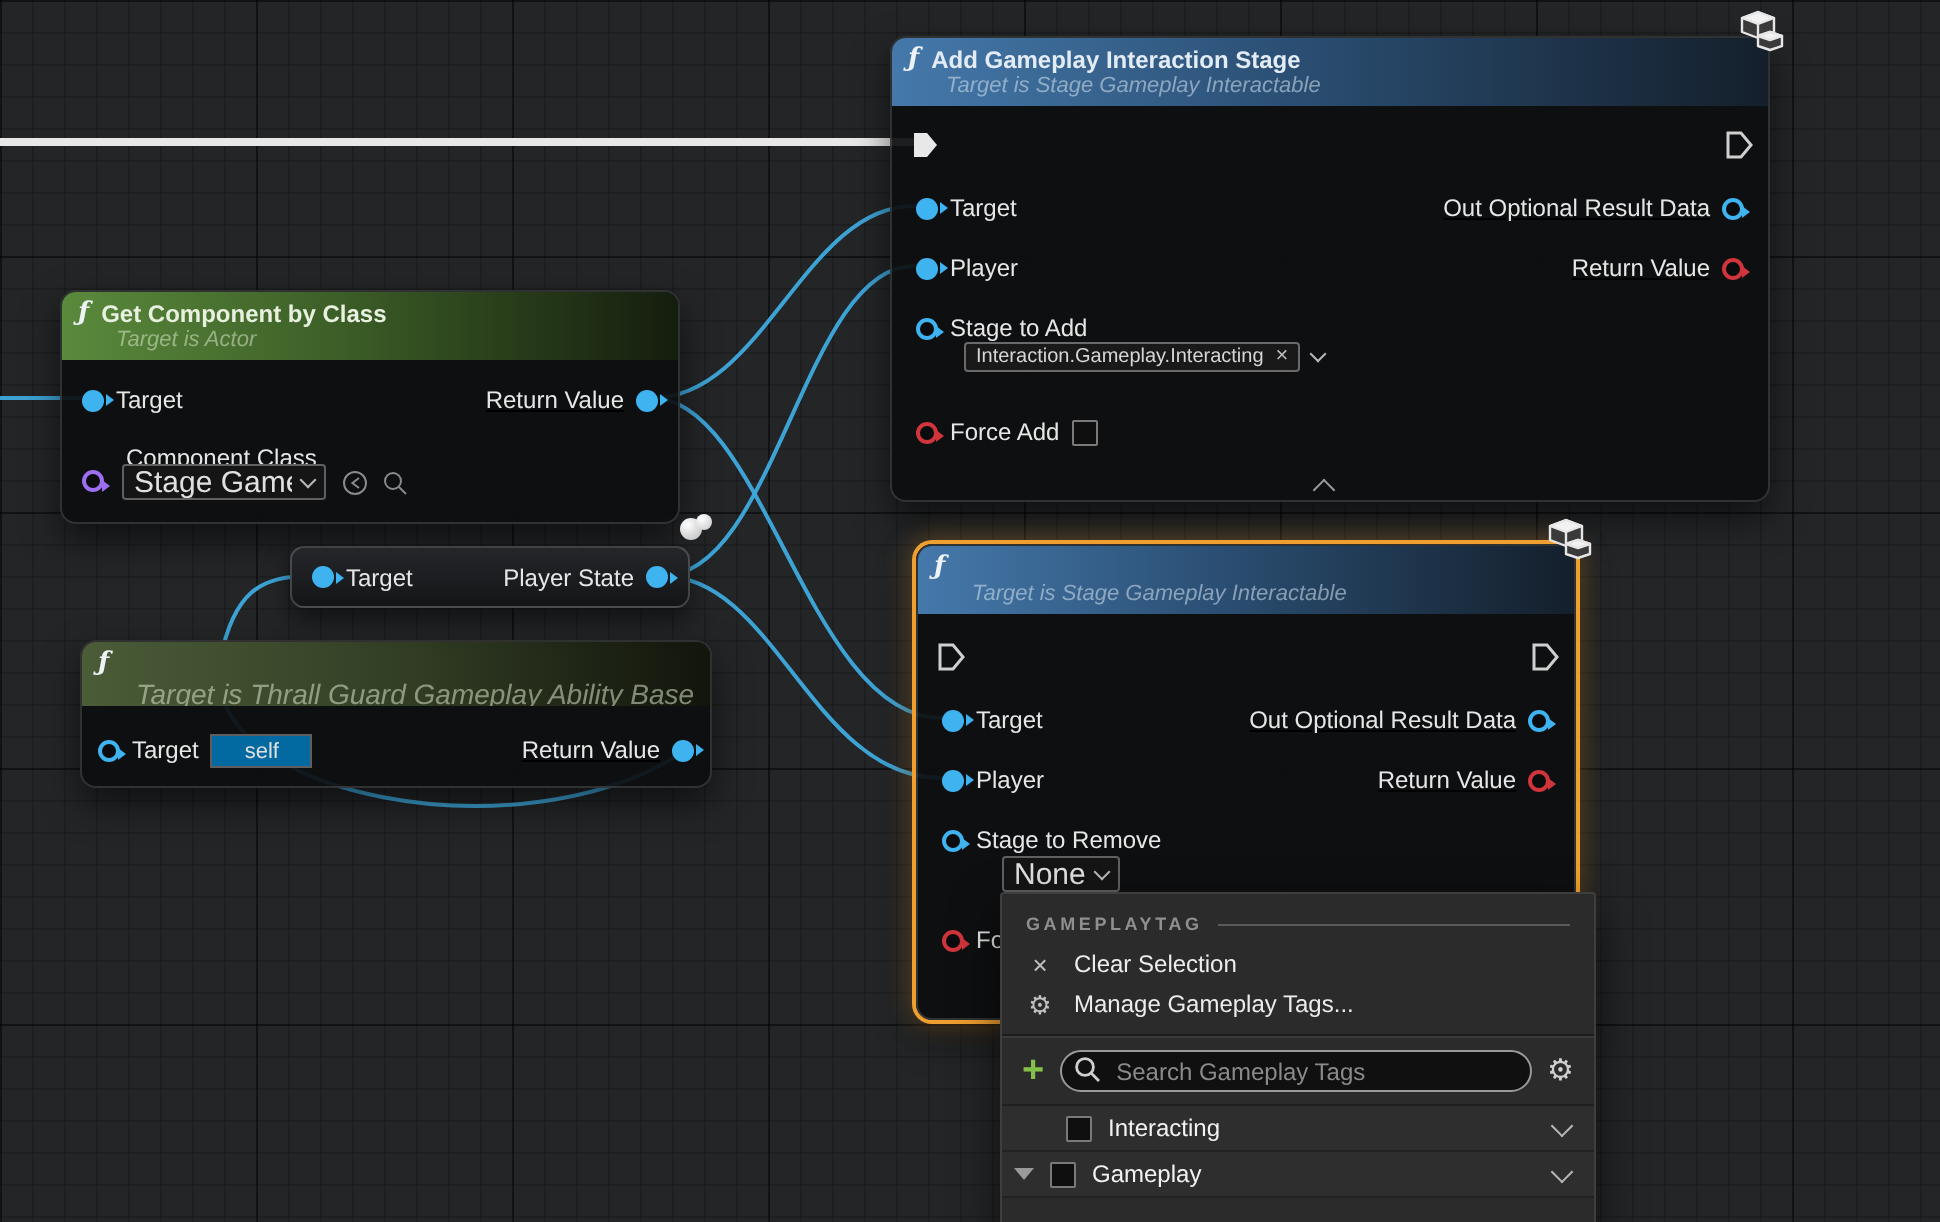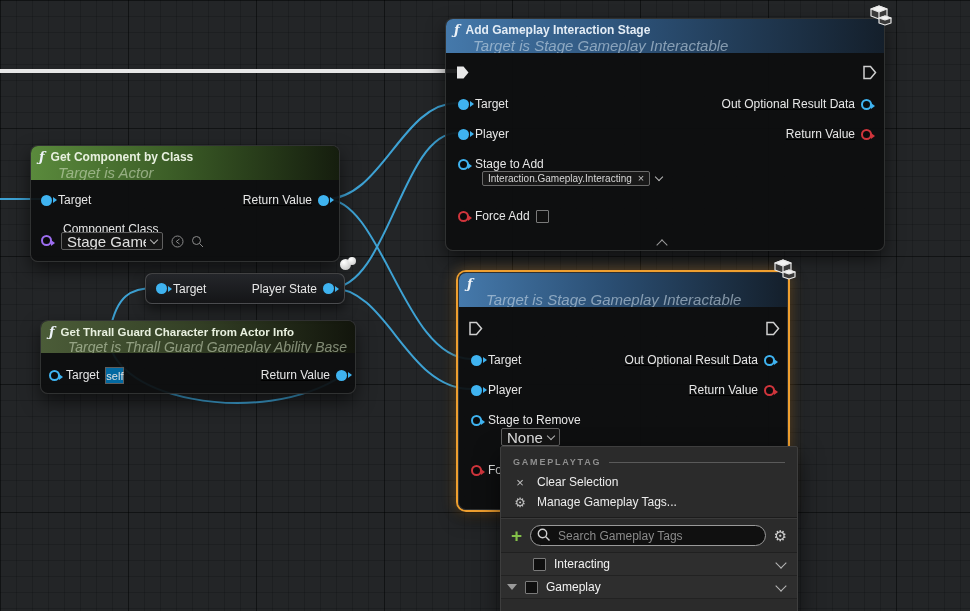--- a/index.html
+++ b/index.html
@@ -21,21 +21,21 @@
     box-shadow:0 8px 18px rgba(0,0,0,.55);box-sizing:border-box;}
   .node.selected{box-shadow:0 0 0 2px var(--selection,#ef9f2f),0 0 14px 2px rgba(239,159,47,.35),0 8px 18px rgba(0,0,0,.55);}
   .nhead{position:absolute;left:0;top:0;right:0;height:34px;border-radius:7px 7px 0 0;
     padding:3px 8px;box-sizing:border-box;overflow:hidden;}
   .hdr-blue{background:linear-gradient(90deg,#4579ab 0%,#2b4f74 45%,#141f2b 100%);}
   .hdr-green{background:linear-gradient(90deg,#5a8a3c 0%,#3c5e27 45%,#151d0e 100%);}
   .hdr-olive{background:linear-gradient(90deg,#4b5c38 0%,#333f25 50%,#12150c 100%);}
   .t1{display:flex;align-items:center;gap:6px;font-size:12px;font-weight:bold;color:#e3ecf5;white-space:nowrap;}
   .hdr-green .t1,.hdr-olive .t1{color:#e8f0df;}
   .fn{font-family:"DejaVu Serif",serif;font-style:italic;font-weight:bold;font-size:13px;color:#eef3f8;}
-  .t2{font-size:15px;font-style:italic;color:rgba(205,220,235,.58);margin-left:19px;white-space:nowrap;}
+  .t2{font-size:11px;font-style:italic;color:rgba(205,220,235,.58);margin-left:19px;white-space:nowrap;}
   .hdr-green .t2,.hdr-olive .t2{color:rgba(215,228,198,.55);}
 
   .prow{position:absolute;display:flex;align-items:center;gap:6px;height:16px;white-space:nowrap;}
   .prow.r{flex-direction:row-reverse;text-decoration:underline;}
   .plabel{font-size:12px;color:#e6e6e6;}
   .pin{position:relative;width:11px;height:11px;border-radius:50%;box-sizing:border-box;flex:0 0 auto;}
   .pin.blue{--c:var(--pin_blue,#3fb3f0);} .pin.red{--c:var(--pin_red,#d0353c);} .pin.purple{--c:var(--pin_purple,#9d6ef0);}
   .pin.f{background:var(--c);}
   .pin.h{border:2px solid var(--c);background:rgba(0,0,0,.25);}
   .pin::after{content:"";position:absolute;right:-5px;top:2.5px;border-left:4px solid var(--c);
@@ -46,21 +46,21 @@
   .chev.sm{width:5px;height:5px;border-width:1.5px;}
   .chev.up{position:absolute;transform:rotate(-135deg);margin:0;border-color:#9a9a9a;}
   .cbox{width:13px;height:13px;background:#0f0f0f;border:1px solid #7a7a7a;border-radius:1px;box-sizing:border-box;flex:0 0 auto;}
   .dd{display:inline-flex;align-items:center;gap:5px;height:18px;box-sizing:border-box;background:#151515;
     border:1px solid #606060;border-radius:2px;padding:0 5px;font-size:15px;color:#e0e0e0;white-space:nowrap;overflow:hidden;}
   .chiprow{position:absolute;display:flex;align-items:center;gap:6px;text-align:right;}
   .chip{display:inline-flex;align-items:center;gap:6px;background:#191919;border:1px solid #6a6a6a;border-radius:2px;
     padding:1px 5px;font-size:10px;color:#d6d6d6;white-space:nowrap;}
   .chipx{color:#bdbdbd;font-size:11px;line-height:1;}
   .selfbox{display:inline-block;height:17px;line-height:16px;box-sizing:border-box;background:#0369a1;
-    border:1px solid #5e5e5e;padding:0 0;font-size:11px;color:#e0e0e0;}
+    border:1px solid #5e5e5e;padding:0 16px;font-size:11px;color:#e0e0e0;}
   .ghost{display:inline-flex;align-items:center;}
   .orb{position:absolute;z-index:4;width:16px;height:13px;}
   .orb::before{content:"";position:absolute;left:0;top:2px;width:11px;height:11px;border-radius:50%;
     background:radial-gradient(circle at 35% 30%,#ffffff,#b9b9b9);}
   .orb::after{content:"";position:absolute;left:8px;top:0;width:8px;height:8px;border-radius:50%;
     background:radial-gradient(circle at 35% 30%,#ffffff,#c5c5c5);}
   .cubes{position:absolute;z-index:4;}
 
   .pstate{position:absolute;z-index:3;display:flex;align-items:center;justify-content:space-between;
     padding:0 10px;background:linear-gradient(#24262a,#141517);border:1px solid rgba(140,140,140,.38);
@@ -214,21 +214,20 @@
       <span class="plabel">Player State</span>
       <span class="pin blue f"></span>
     </div>
   </div>
   <span class="orb" style="left:340px;top:257px;"></span>
 
   <div class="node" style="left:40px;top:320px;width:316px;height:74px;">
     <div class="nhead hdr-olive" style="height:32px;">
       <div class="t1" style="font-size:11.5px;">
           <span class="fn">ƒ</span>
-          <span>Get Thrall Guard Character from Actor Info</span>
         </div>
       <div class="t2" style="font-size:14px;">Target is Thrall Guard Gameplay Ability Base</div>
     </div>
     <div class="prow" style="left:8px;top:46px;">
       <span class="pin blue h"></span>
       <span class="plabel">Target</span>
       <span class="selfbox">self</span>
     </div>
     <div class="prow r" style="right:8px;top:46px;">
       <span class="pin blue f"></span>

